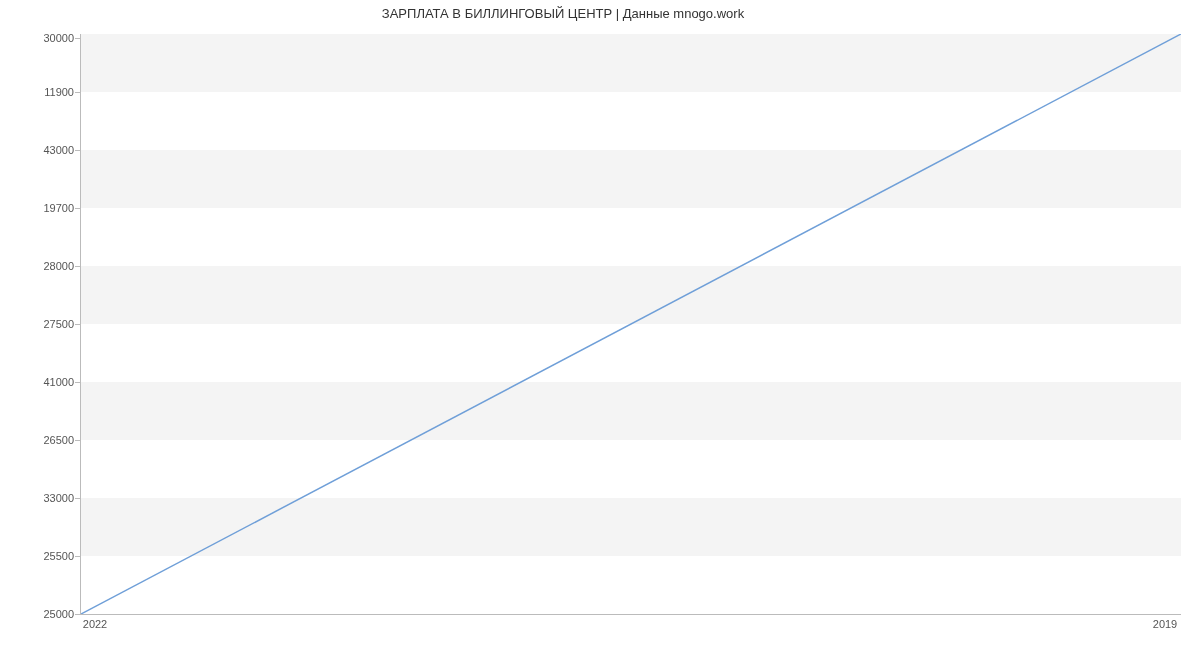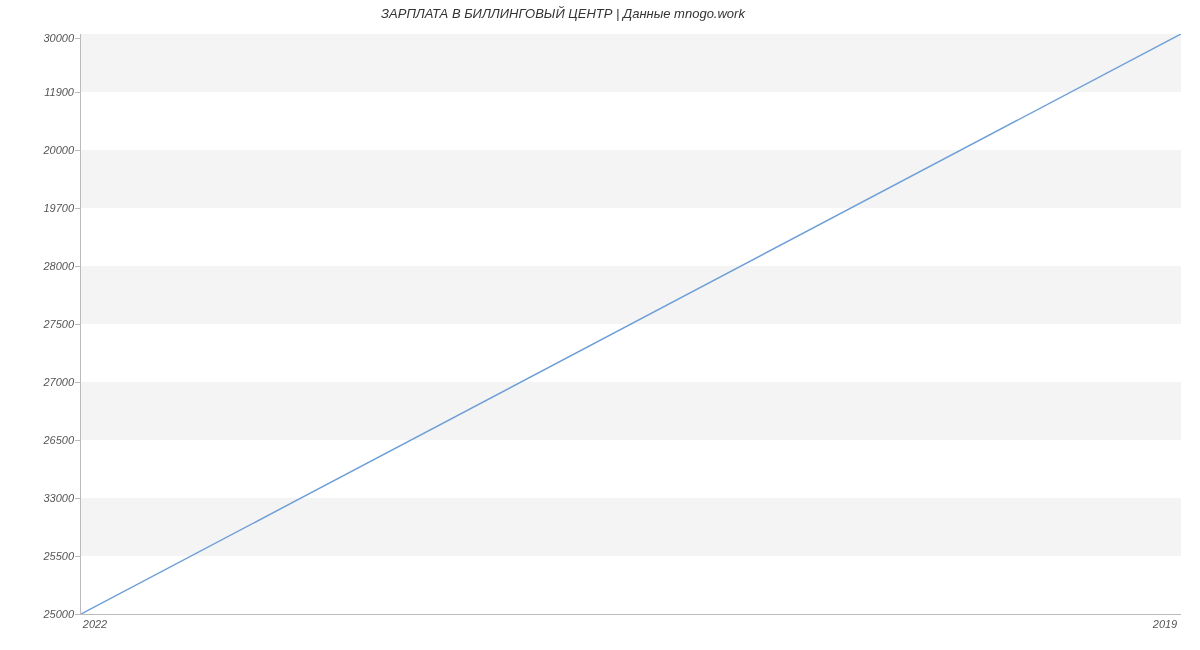--- a/index.html
+++ b/index.html
@@ -8,21 +8,20 @@
     width: 1200px;
     height: 650px;
     background: #ffffff;
     font-family: Arial, Helvetica, sans-serif;
     color: #333;
   }
   .chart-wrap {
     position: relative;
     width: 1126px;
     height: 650px;
-    font-style: italic;
   }
   .title {
     position: absolute;
     top: 6px;
     left: 0;
     right: 0;
     text-align: center;
     font-size: 13px;
     color: #333;
   }
@@ -89,23 +88,23 @@
 
     <svg class="line-svg" viewBox="0 0 1100 580" preserveAspectRatio="none">
       <line x1="0" y1="580" x2="1100" y2="0" stroke="#6f9fd8" stroke-width="1.5"></line>
     </svg>
   </div>
 
   <div class="ytick" style="top:614px"><span>25000</span><span class="mark"></span></div>
   <div class="ytick" style="top:556px"><span>25500</span><span class="mark"></span></div>
   <div class="ytick" style="top:498px"><span>33000</span><span class="mark"></span></div>
   <div class="ytick" style="top:440px"><span>26500</span><span class="mark"></span></div>
-  <div class="ytick" style="top:382px"><span>27000</span><span class="mark"></span></div>
+  <div class="ytick" style="top:382px"><span>41000</span><span class="mark"></span></div>
   <div class="ytick" style="top:324px"><span>27500</span><span class="mark"></span></div>
   <div class="ytick" style="top:266px"><span>28000</span><span class="mark"></span></div>
   <div class="ytick" style="top:208px"><span>19700</span><span class="mark"></span></div>
-  <div class="ytick" style="top:150px"><span>20000</span><span class="mark"></span></div>
+  <div class="ytick" style="top:150px"><span>43000</span><span class="mark"></span></div>
   <div class="ytick" style="top:92px"><span>11900</span><span class="mark"></span></div>
   <div class="ytick" style="top:38px"><span>30000</span><span class="mark"></span></div>
 
   <div class="xtick" style="left:95px">2022</div>
   <div class="xtick" style="left:1165px">2019</div>
 </div>
 
 </body></html>

